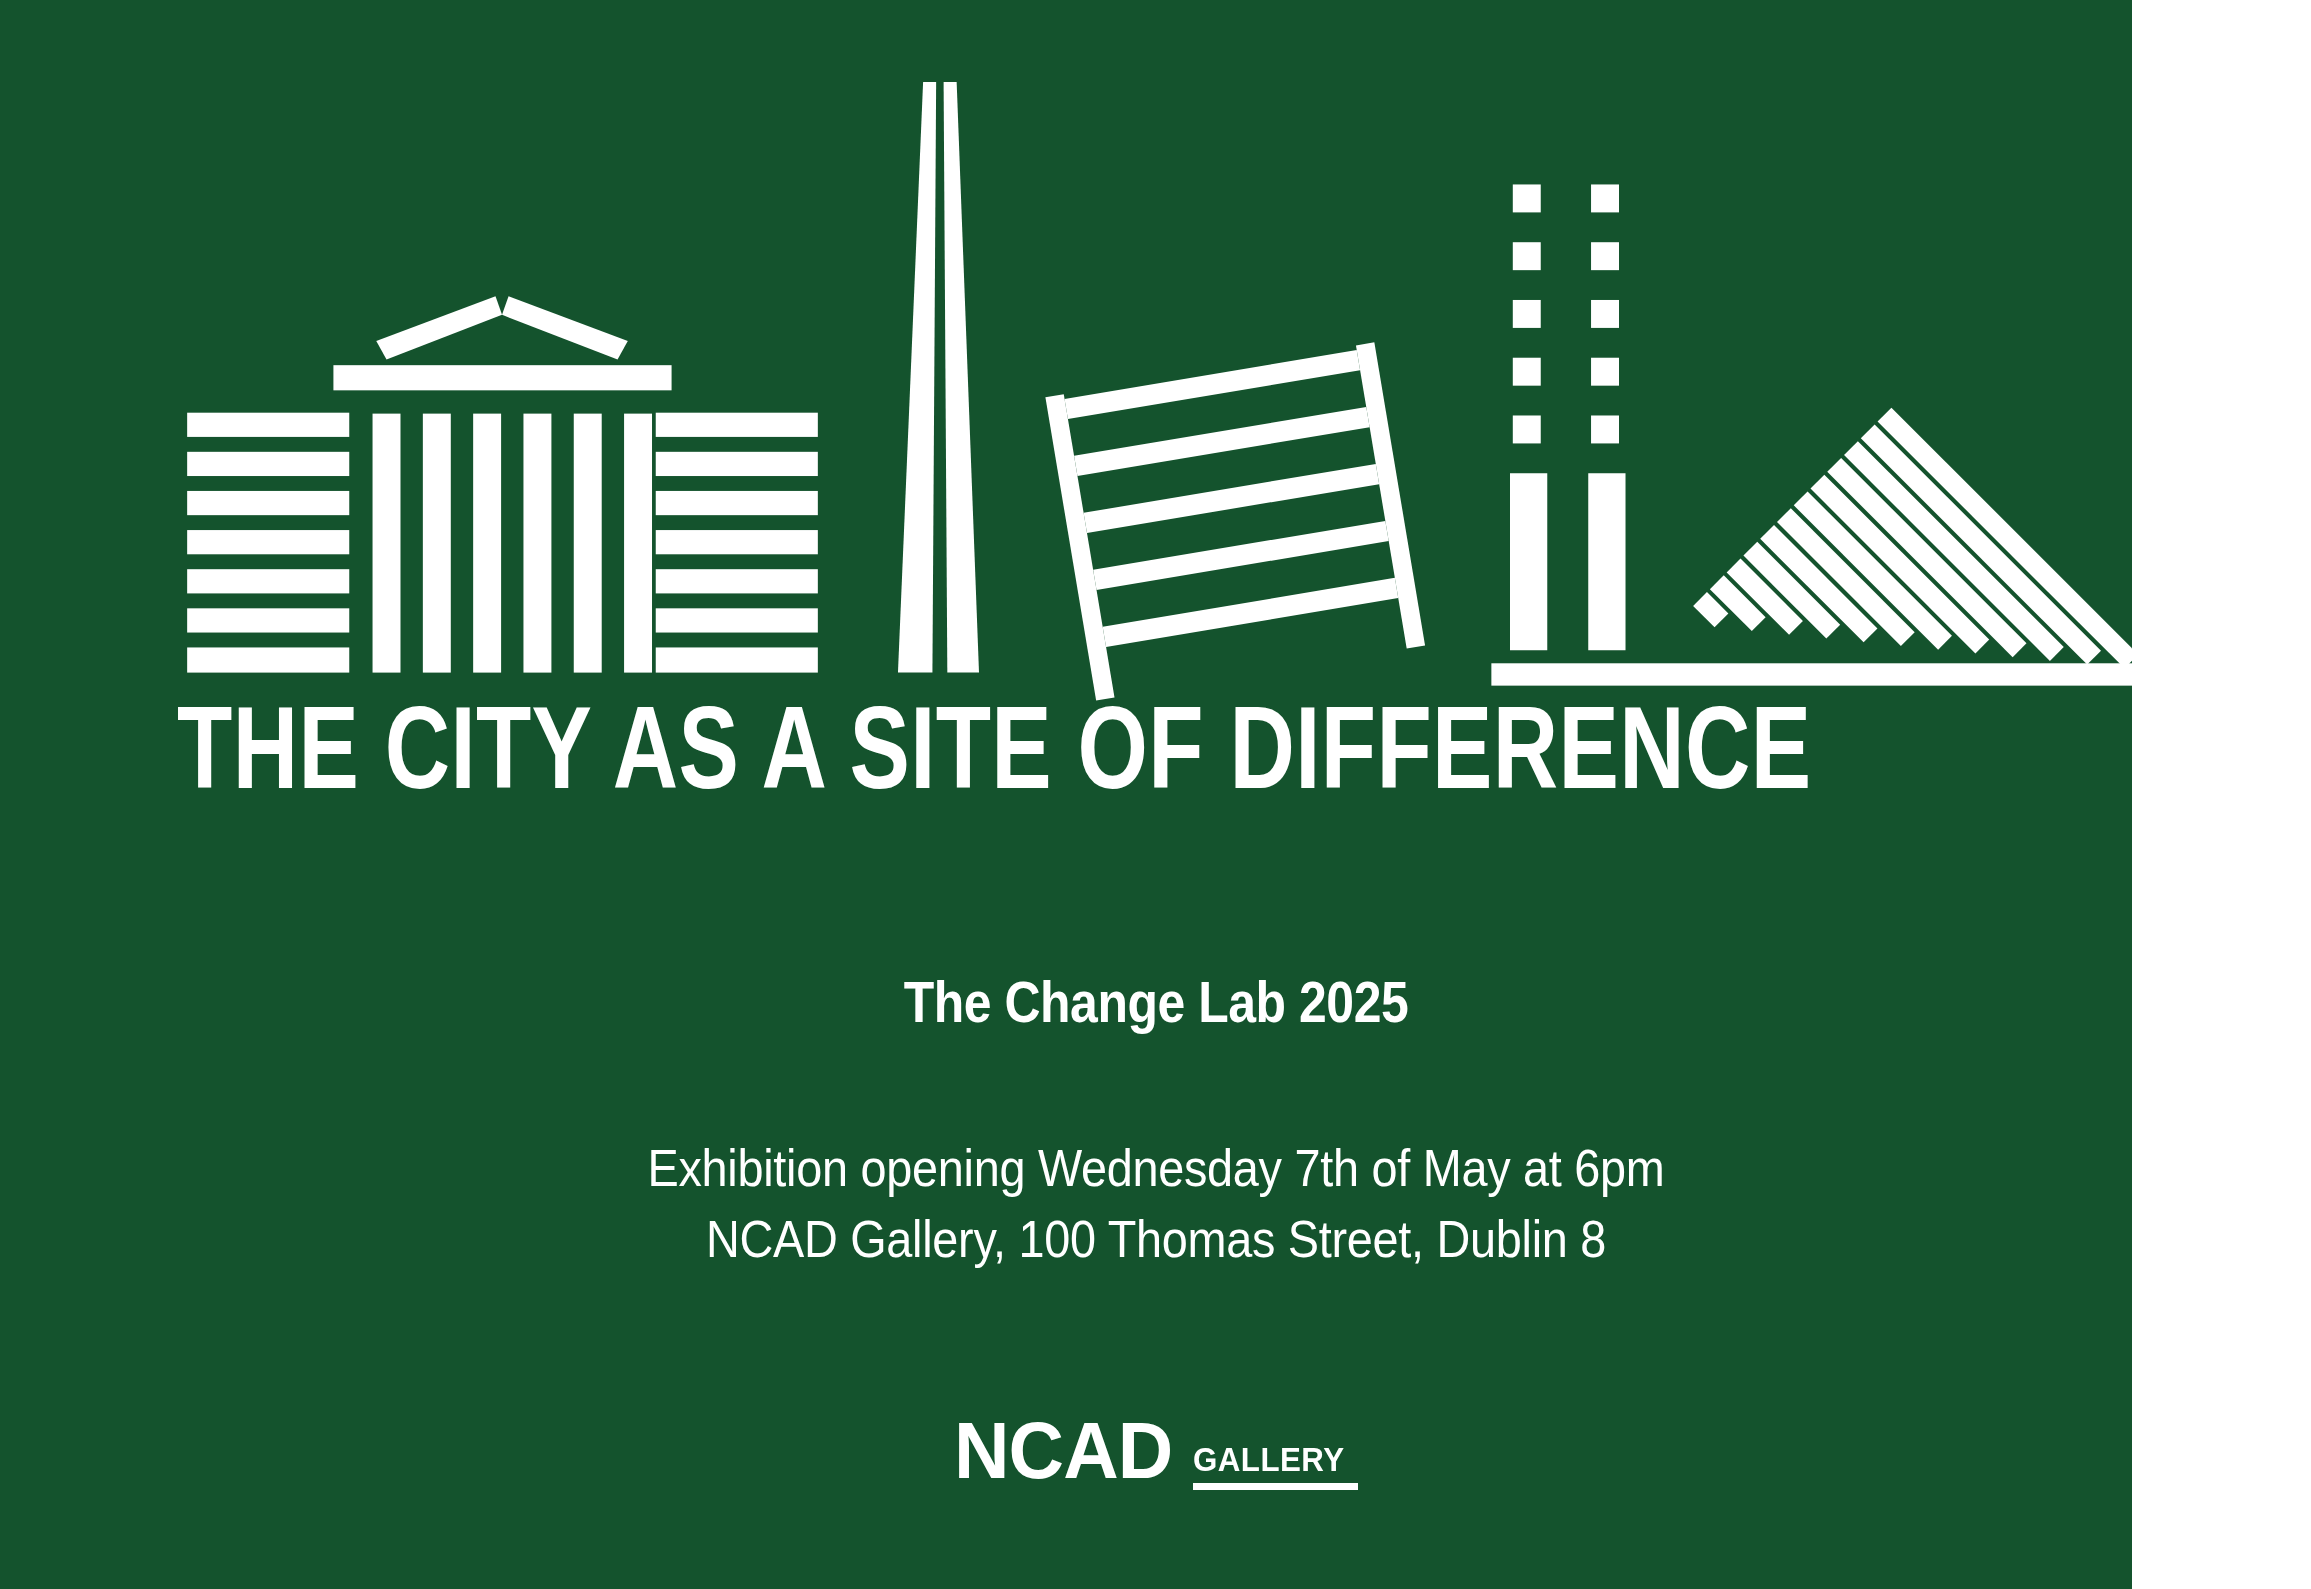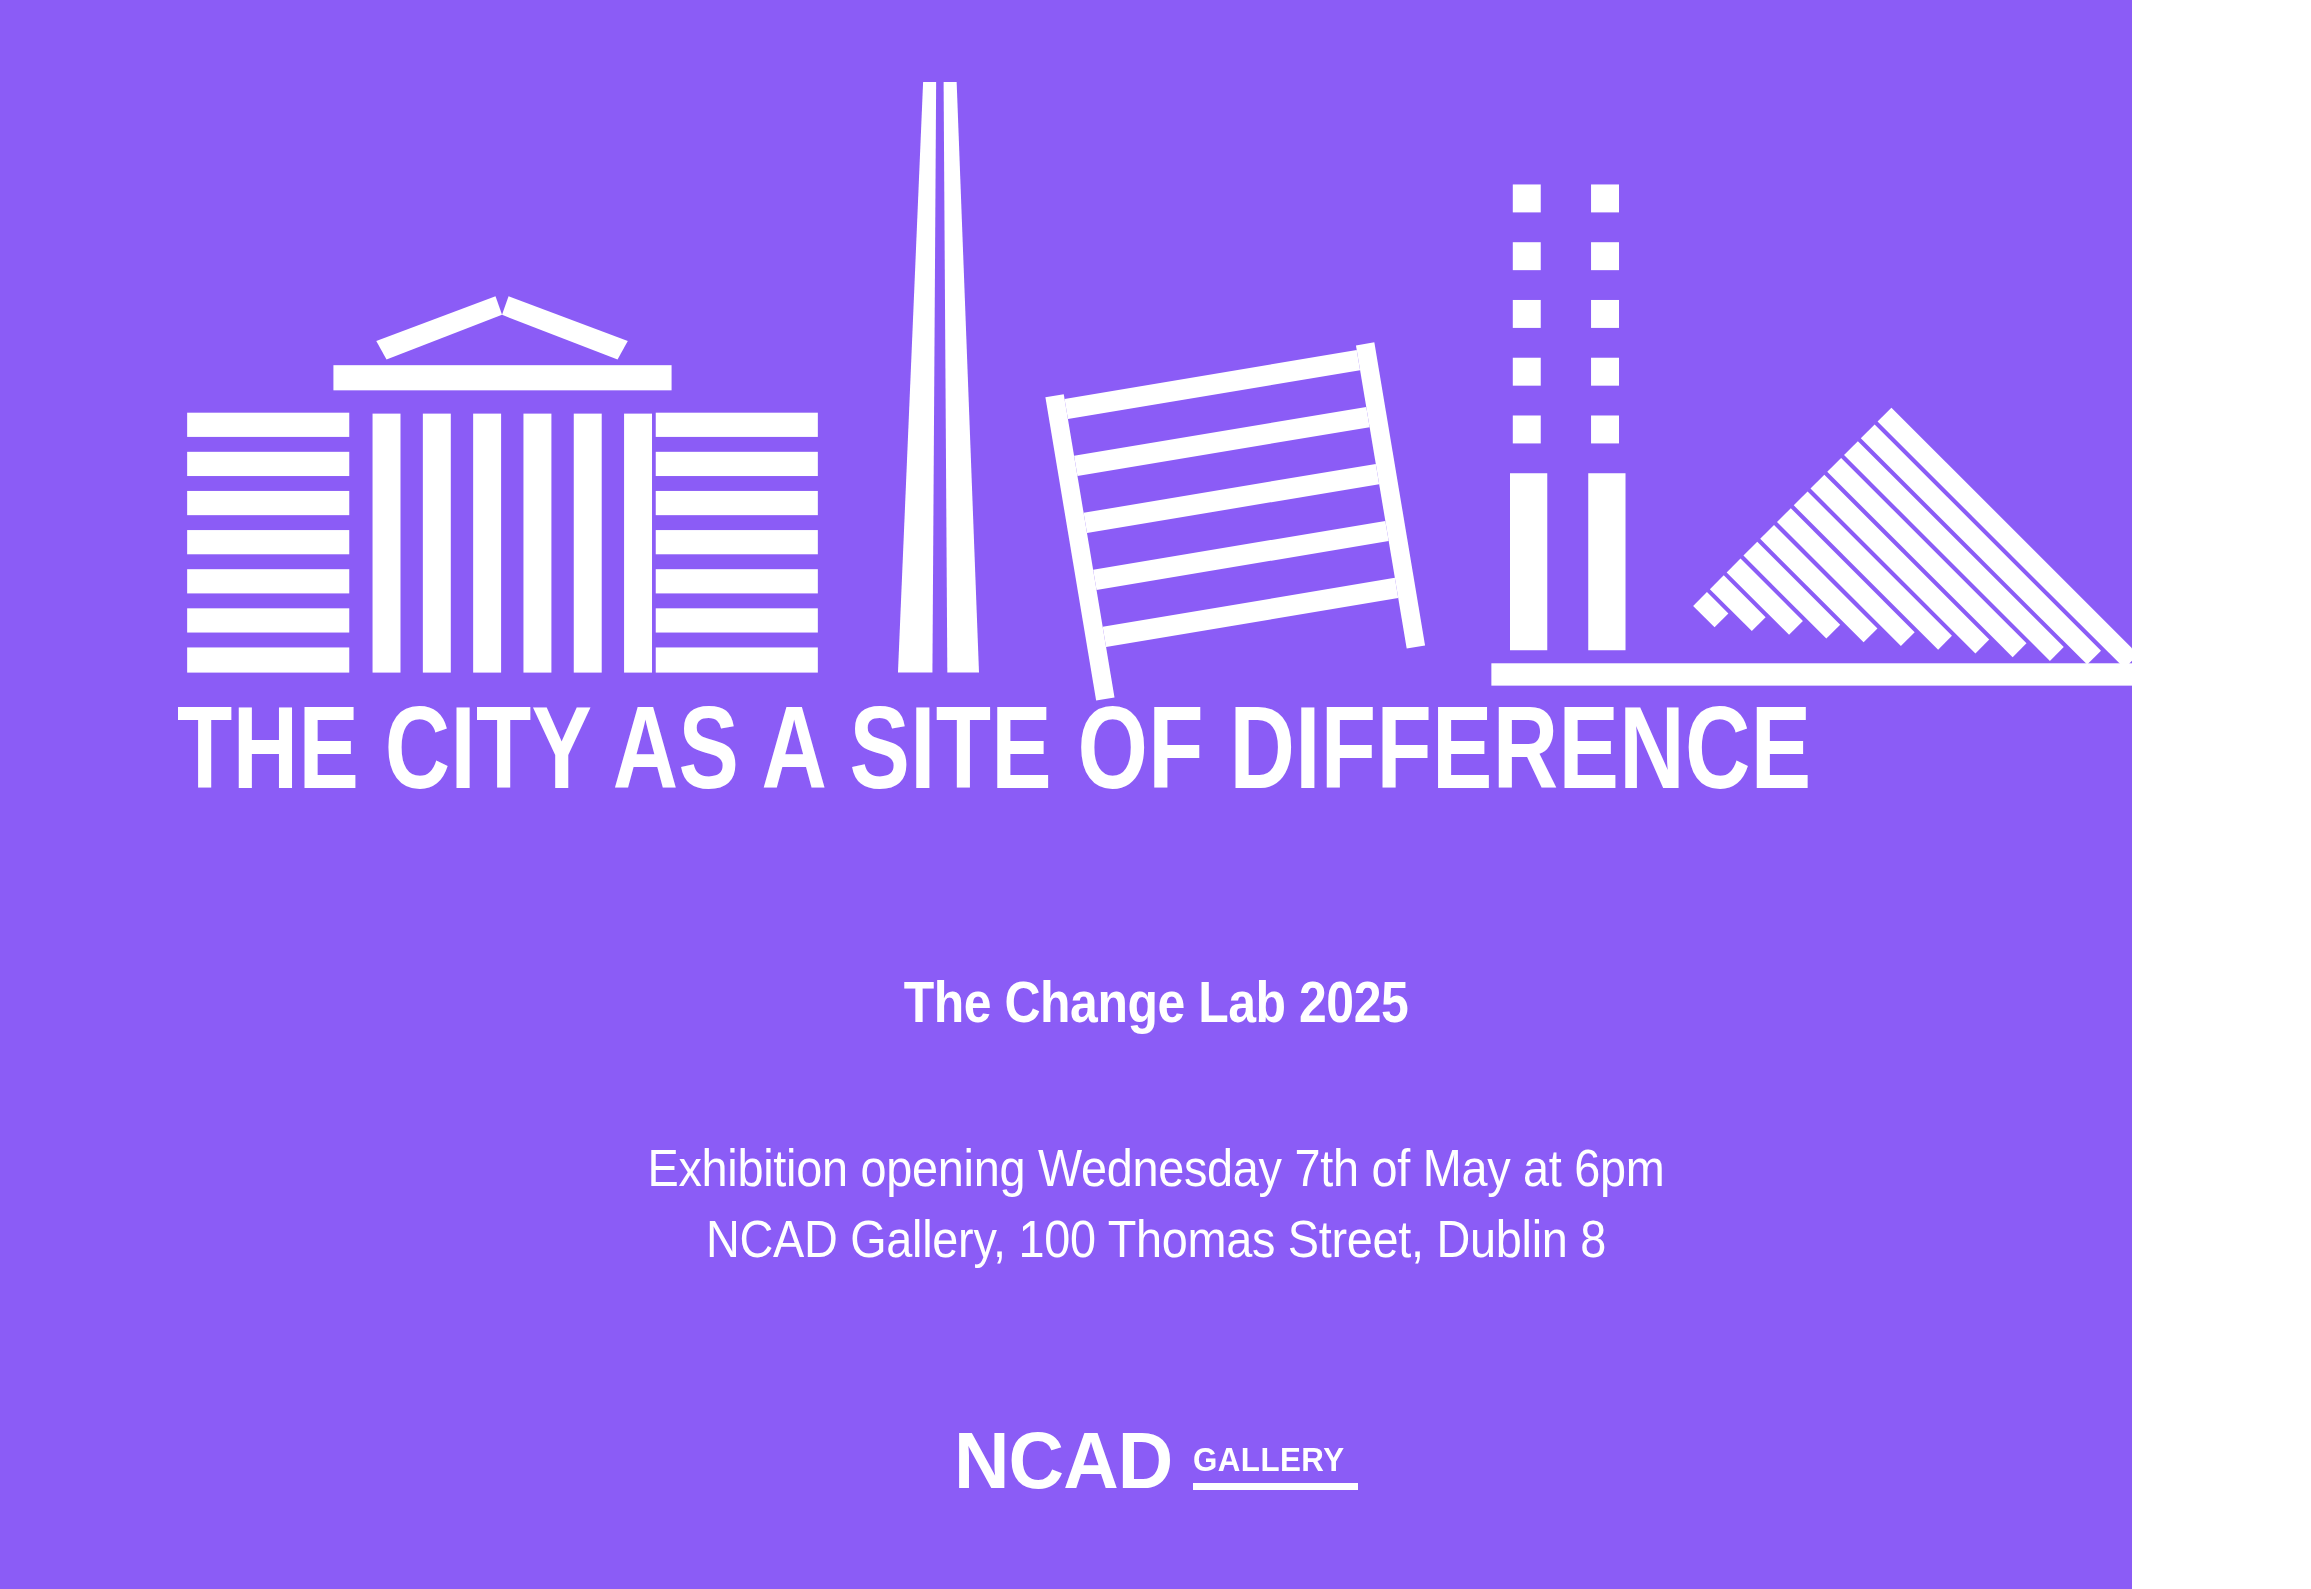--- a/index.html
+++ b/index.html
@@ -4,21 +4,21 @@
 <style>
   html, body {
     margin: 0;
     padding: 0;
     background: #ffffff;
   }
   #poster {
     position: relative;
     width: 2132px;
     height: 1589px;
-    background: #8b5cf6;
+    background: #14532d;
     overflow: hidden;
     font-family: "Liberation Sans", sans-serif;
     -webkit-font-smoothing: antialiased;
   }
 
   
   #skyline {
     position: absolute;
     left: 0;
     top: 0;
@@ -83,21 +83,21 @@
     left: 0;
     top: 1398px;
     width: 2312px;
     height: 103px;
     display: flex;
     align-items: flex-end;
     justify-content: center;
   }
   #logo .logo-inner {
     display: flex;
-    align-items: flex-end;
+    align-items: center;
     gap: 12px;
   }
   #logo .ncad-word {
     color: #ffffff;
     font-weight: 700;
     font-size: 80px;
     line-height: 80px;
     letter-spacing: -0.9px;
     transform: scaleX(0.96);
     transform-origin: left bottom;

